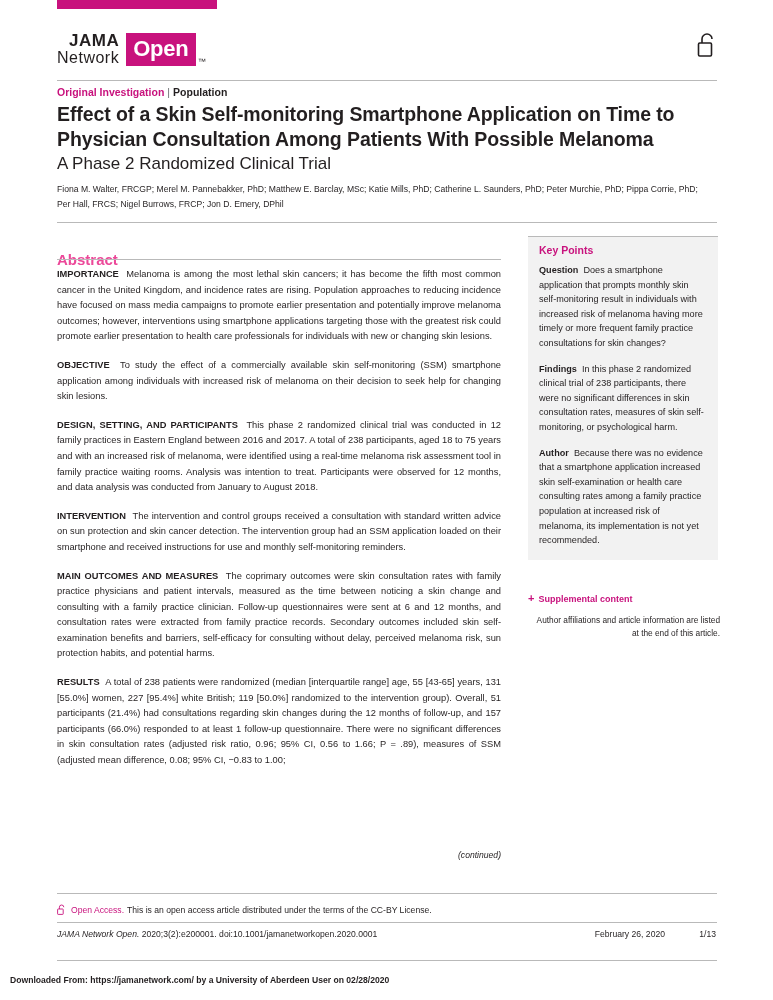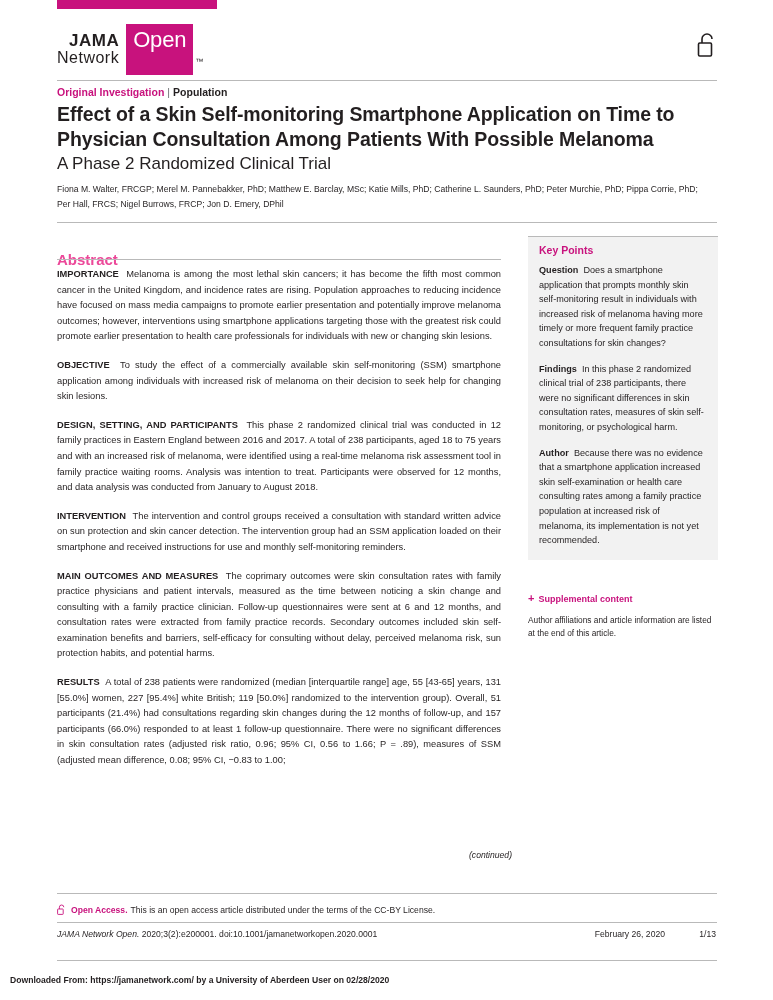--- a/index.html
+++ b/index.html
@@ -54,23 +54,23 @@
     padding-right: 7px;
   }
   .logo-jama .l2 {
     font-weight: normal;
     font-size: 16px;
   }
   .logo-open-box {
     background: #c8127d;
     color: #ffffff;
     font-size: 22px;
-    font-weight: normal;
+    font-weight: bold;
     line-height: 22px;
-    padding: 5px 7px 24px 7px;
+    padding: 5px 7px 6px 7px;
     letter-spacing: -0.2px;
   }
   .logo-tm {
     font-size: 8px;
     color: #231f20;
     align-self: flex-end;
     padding-bottom: 6px;
     padding-left: 2px;
   }
   .lock-top {
@@ -154,21 +154,21 @@
     width: 444px;
     font-size: 9.3px;
     line-height: 15.6px;
     text-align: justify;
     color: #231f20;
   }
   .abstract p { margin: 0 0 13px 0; }
   .abstract .lbl { font-weight: bold; }
   .continued {
     position: absolute;
-    left: 68px;
+    left: 57px;
     top: 850px;
     width: 444px;
     text-align: right;
     font-size: 8.6px;
     font-style: italic;
     color: #231f20;
   }
   
   .kp-rule {
     position: absolute;
@@ -217,36 +217,37 @@
     font-size: 11px;
   }
   .affil {
     position: absolute;
     left: 528px;
     top: 614px;
     width: 192px;
     font-size: 8.3px;
     line-height: 12.5px;
     color: #231f20;
+    text-align: right;
   }
   
   .rule-foot1 { top: 893px; }
   .open-access {
     position: absolute;
     left: 57px;
     top: 904px;
     width: 660px;
     font-size: 8.6px;
     color: #231f20;
     display: flex;
     align-items: center;
   }
   .open-access .oa-label {
     color: #c8127d;
-    font-weight: bold;
+    font-weight: normal;
     padding-right: 3px;
   }
   .oa-lock { margin-right: 5px; display: inline-flex; }
   .rule-foot2 { top: 922px; }
   .cite {
     position: absolute;
     left: 57px;
     top: 929px;
     font-size: 8.6px;
     font-style: italic;

